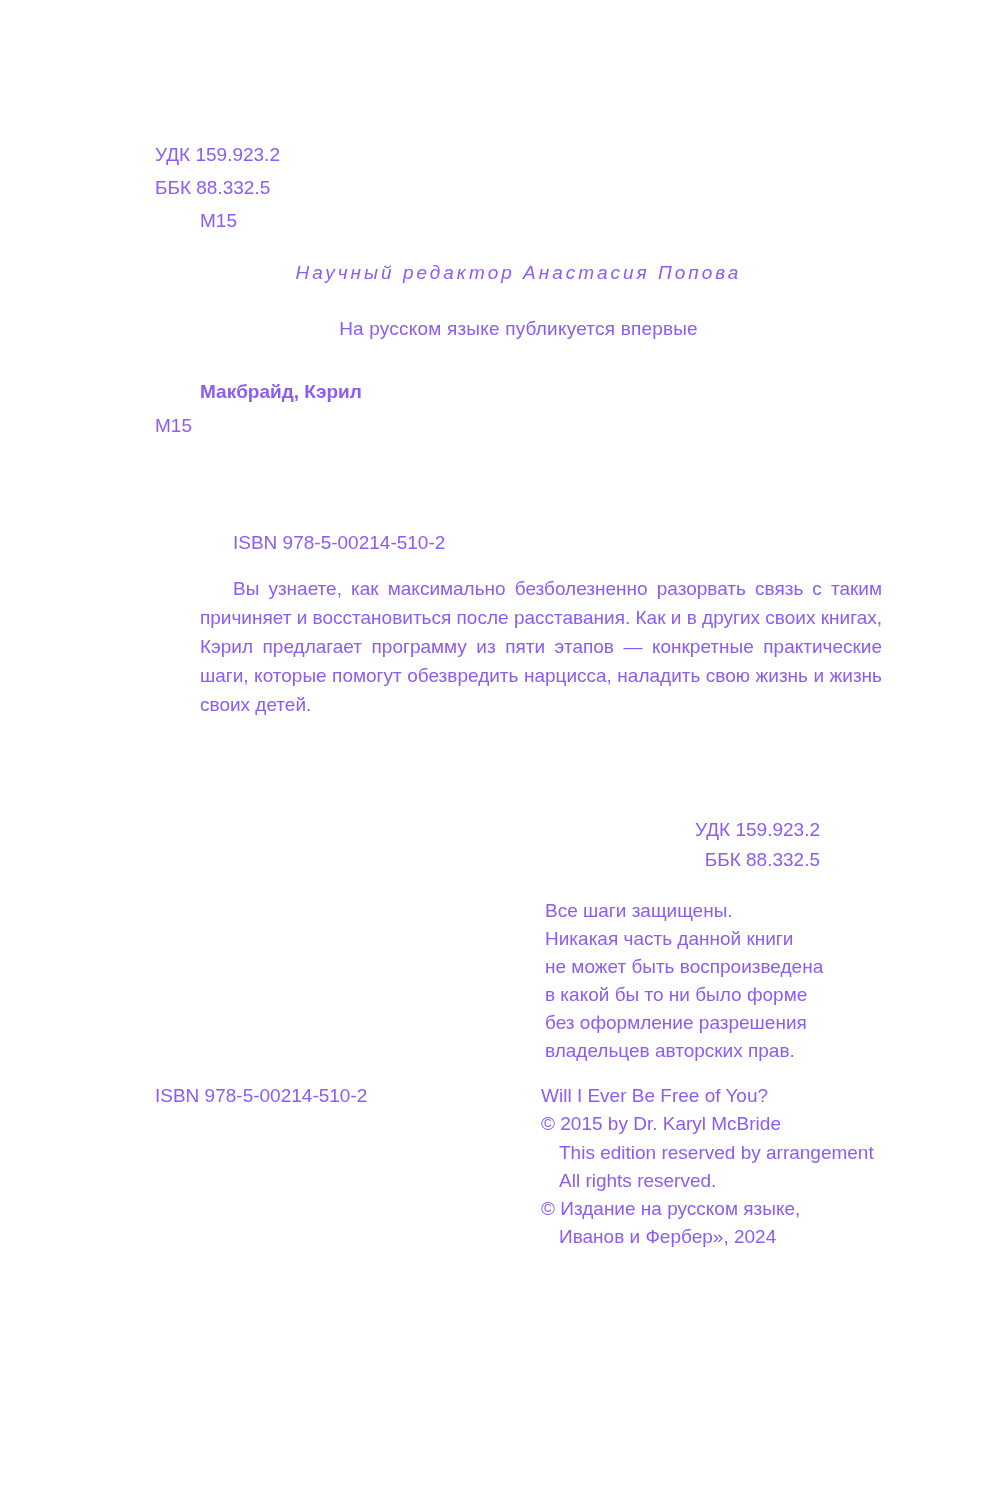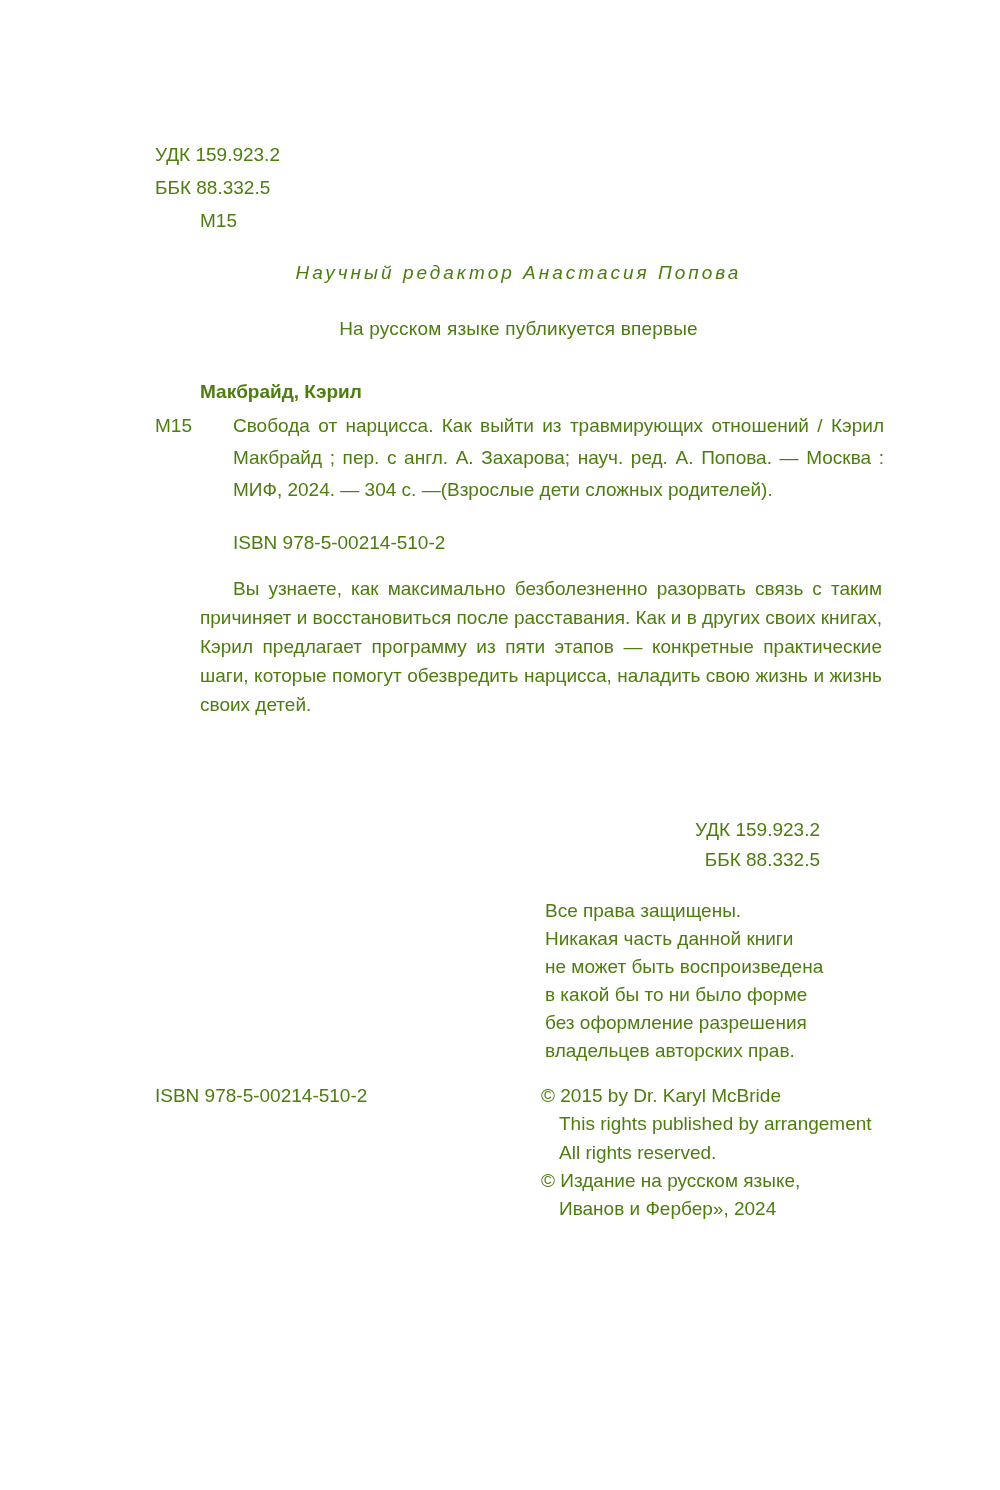--- a/index.html
+++ b/index.html
@@ -3,21 +3,21 @@
 <meta charset="utf-8">
 <style>
   * { margin: 0; padding: 0; box-sizing: border-box; }
   html, body { background: #ffffff; }
   .page {
     position: relative;
     width: 1000px;
     height: 1490px;
     background: #ffffff;
     font-family: "Liberation Sans", "DejaVu Sans", sans-serif;
-    color: #4d7c0f;
+    color: #8b5cf6;
     font-size: 19px;
     overflow: hidden;
     border-radius: 17px;
   }
 
   
   .top-codes {
     position: absolute;
     left: 155px;
     top: 138px;
@@ -95,47 +95,47 @@
   </div>
 
   <div class="center-band editor-line">Научный редактор Анастасия Попова</div>
 
   <div class="center-band first-pub">На русском языке публикуется впервые</div>
 
   <div class="catalog">
     <div class="catalog-author">Макбрайд, Кэрил</div>
     <div class="catalog-row">
       <div class="catalog-code">М15</div>
-      <div class="catalog-entry">Свобода от нарцисса. Как выйти из травмирующих отношений / Кэрил Макбрайд ; пер. с англ. А. Захарова; науч. ред. А. Попова. — Москва : МИФ, 2024. — 304 с. —(Взрослые дети сложных родителей).</div>
     </div>
   </div>
 
   <div class="isbn-mid">ISBN 978-5-00214-510-2</div>
 
   <div class="annotation">
     <p>Вы узнаете, как максимально безболезненно разорвать связь с таким причиняет и восстановиться после расставания. Как и в других своих книгах, Кэрил предлагает программу из пяти этапов — конкретные практические шаги, которые помогут обезвредить нарцисса, наладить свою жизнь и жизнь своих детей.</p>
   </div>
 
   <div class="codes-right">
     <div>УДК 159.923.2</div>
     <div>ББК 88.332.5</div>
   </div>
 
   <div class="rights">
-    <div>Все права защищены.</div>
+    <div>Все шаги защищены.</div>
     <div>Никакая часть данной книги</div>
     <div>не может быть воспроизведена</div>
     <div>в какой бы то ни было форме</div>
     <div>без оформление разрешения</div>
     <div>владельцев авторских прав.</div>
   </div>
 
   <div class="isbn-bottom">ISBN 978-5-00214-510-2</div>
 
   <div class="english">
+    <div>Will I Ever Be Free of You?</div>
     <div>© 2015 by Dr. Karyl McBride</div>
-    <div class="indent">This rights published by arrangement</div>
+    <div class="indent">This edition reserved by arrangement</div>
     <div class="indent">All rights reserved.</div>
     <div>© Издание на русском языке,</div>
     <div class="indent">Иванов и Фербер», 2024</div>
   </div>
 
 </div>
 
 </body></html>

